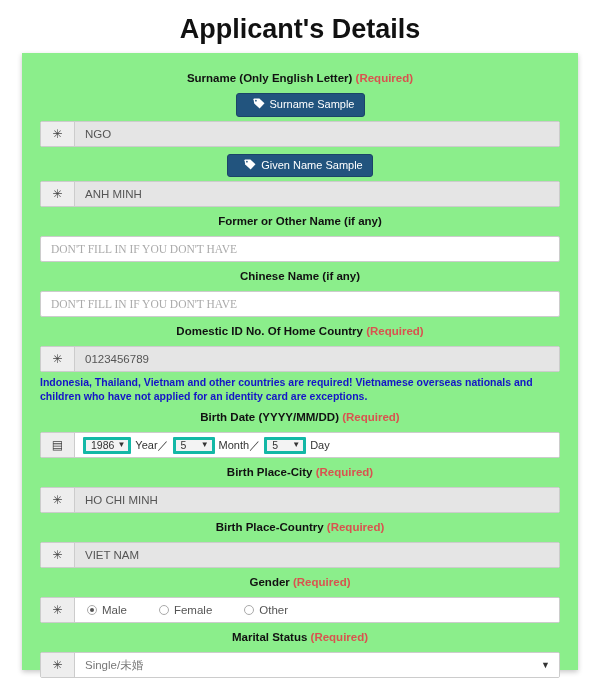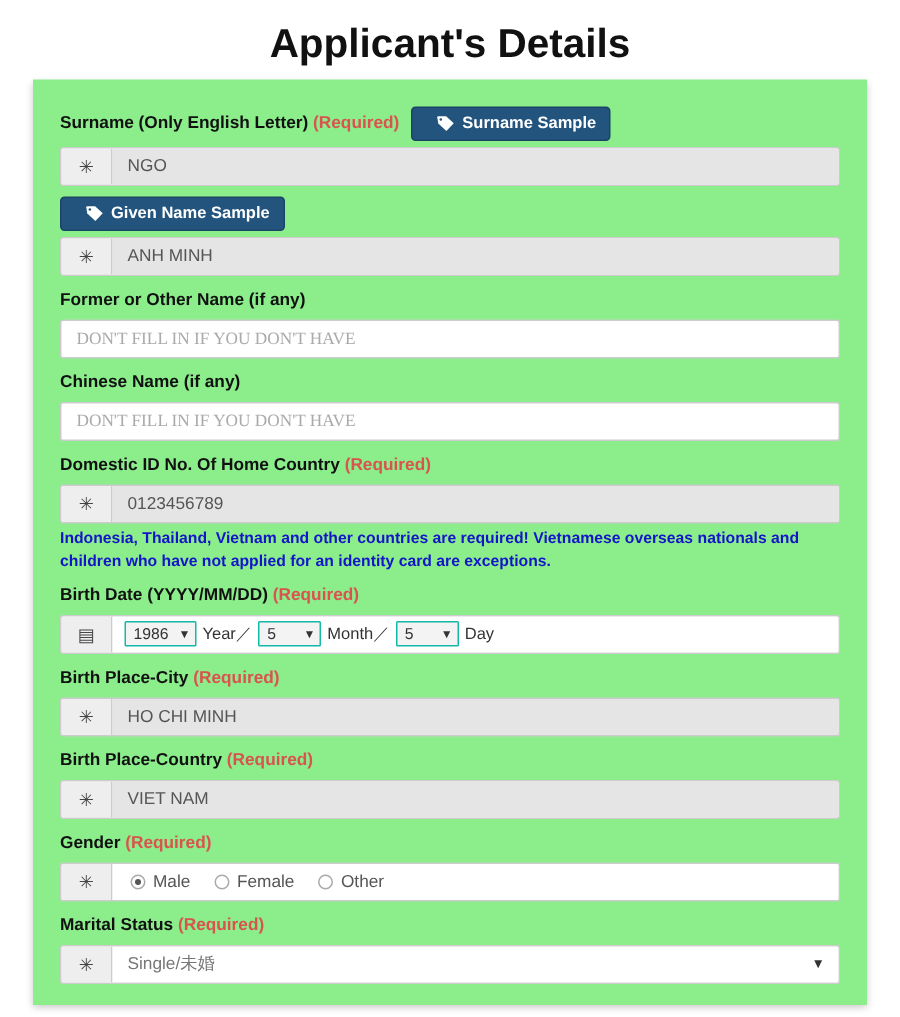--- a/index.html
+++ b/index.html
@@ -40,42 +40,42 @@
   .field-group {
     margin-bottom: 7px;
   }
 
   .label-row {
     display: flex;
     align-items: center;
     gap: 8px;
     margin-bottom: 4px;
     min-height: 18px;
+    flex-direction: column;
   }
 
   .field-label {
     font-size: 11.5px;
     font-weight: bold;
     color: #111111;
     line-height: 1.25;
     white-space: nowrap;
   }
   .req {
     color: #d9534f;
     font-weight: bold;
   }
 
   .sample-btn {
     display: inline-flex;
-    align-items: center;
     gap: 5px;
     background: #22547e;
     color: #ffffff;
     font-size: 11px;
-    font-weight: bold;
+    font-weight: normal;
     padding: 4px 9px 4px 16px;
     border: 1px solid #1b4467;
     border-radius: 3px;
     cursor: pointer;
     line-height: 1.2;
     white-space: nowrap;
   }
   .tag-icon {
     display: inline-block;
     width: 12px;
@@ -152,21 +152,21 @@
     gap: 0px;
     padding-left: 8px;
     flex: 1 1 auto;
     background: #ffffff;
     height: 100%;
   }
   .mini-select {
     position: relative;
     display: inline-flex;
     align-items: center;
-    border: 1px solid #14b8a6;
+    border: 3px solid #14b8a6;
     background: #f3f3f3;
     height: 17px;
     font-size: 10.5px;
     color: #333;
     padding: 0 14px 0 5px;
     border-radius: 1px;
     cursor: pointer;
     min-width: 48px;
   }
   .mini-select.narrow { min-width: 42px; }
@@ -182,21 +182,21 @@
   .date-sep {
     font-size: 11px;
     color: #333;
     padding: 0 4px;
     white-space: nowrap;
   }
 
   .radio-row {
     display: flex;
     align-items: center;
-    gap: 16px;
+    gap: 32px;
     padding-left: 12px;
     flex: 1 1 auto;
     background: #ffffff;
     height: 100%;
   }
   .radio-opt {
     display: inline-flex;
     align-items: center;
     gap: 5px;
     font-size: 11.5px;

